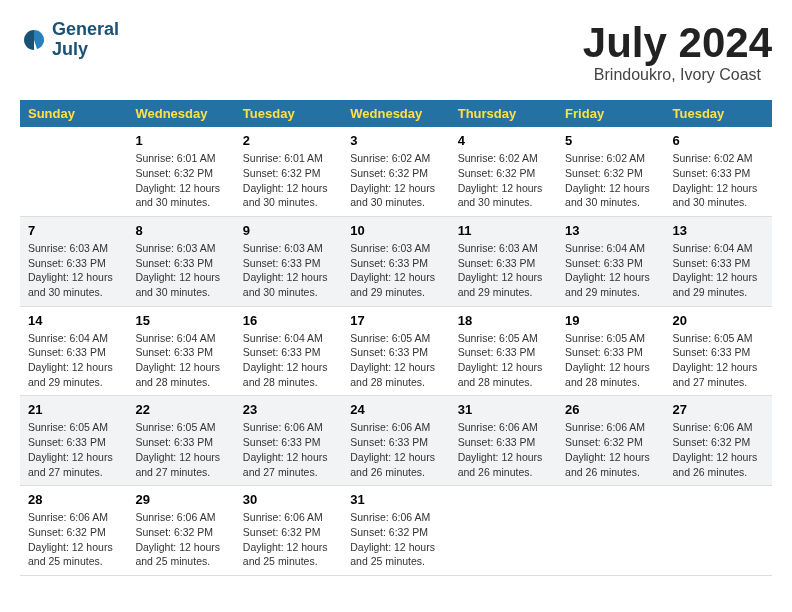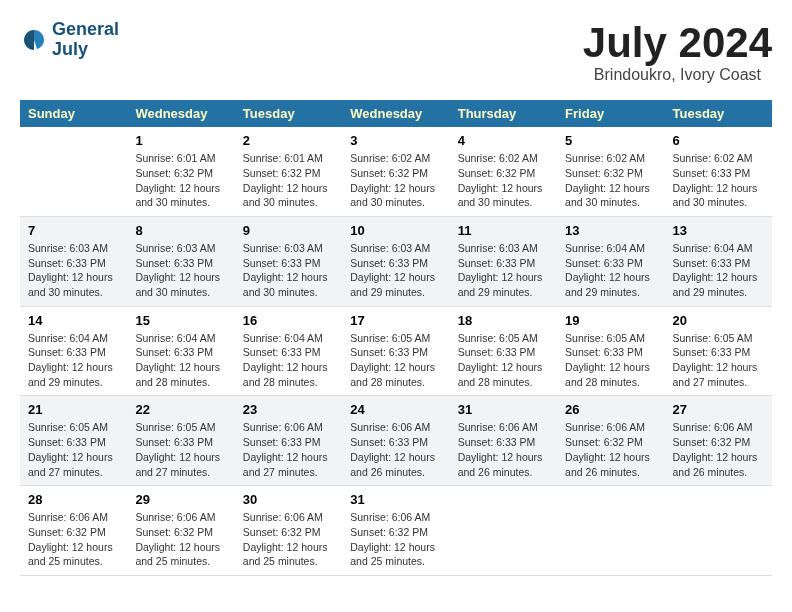--- a/index.html
+++ b/index.html
@@ -44,21 +44,21 @@
       font-size: 16px;
       color: #444;
     }
     table {
       width: 100%;
       border-collapse: collapse;
       font-size: 11px;
     }
     thead th {
       background: #2471a3;
-      color: #fef9c3;
+      color: #fde047;
       text-align: left;
       padding: 6px 8px;
       font-size: 13px;
       font-weight: bold;
     }
     tbody tr {
       border-bottom: 1px solid #ddd;
     }
     tbody tr:nth-child(odd) {
       background: #fff;

